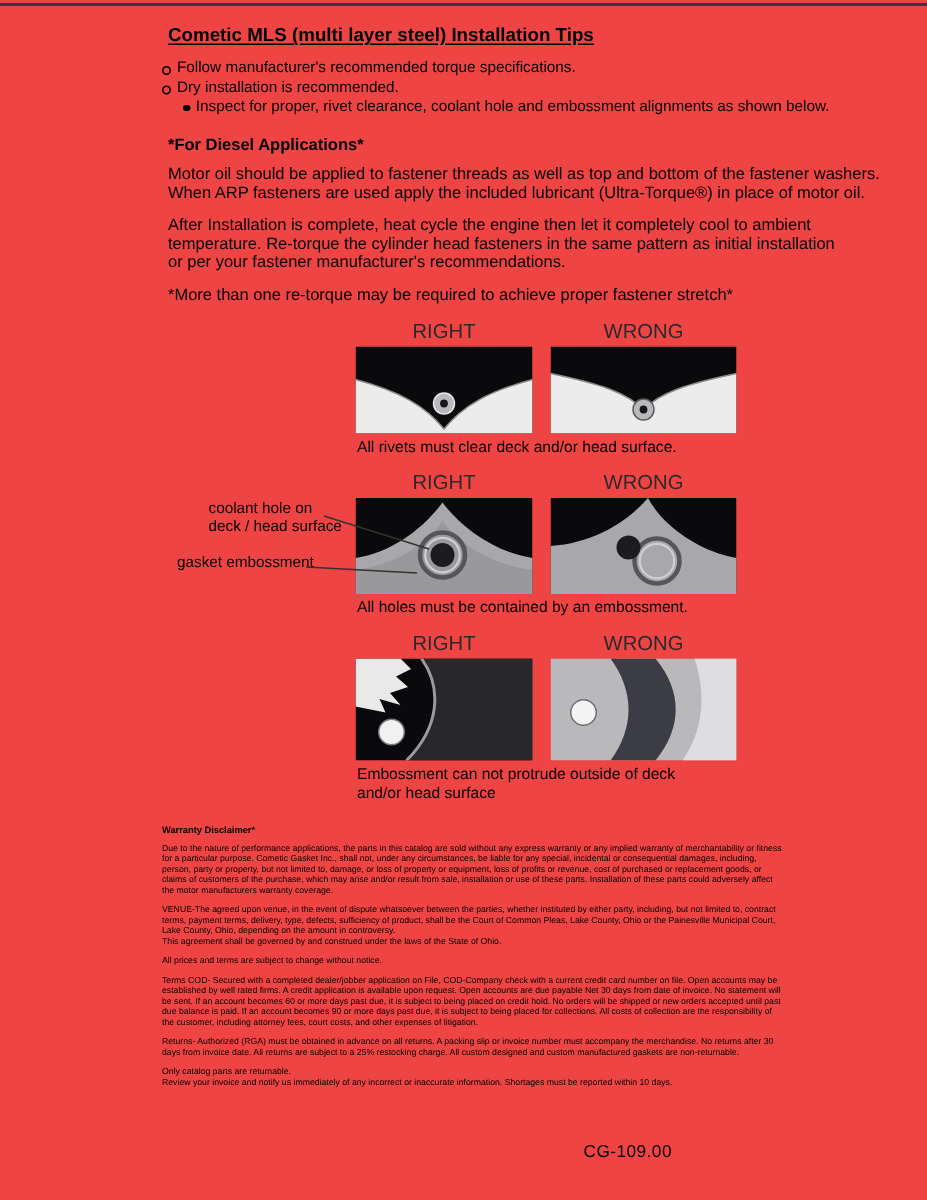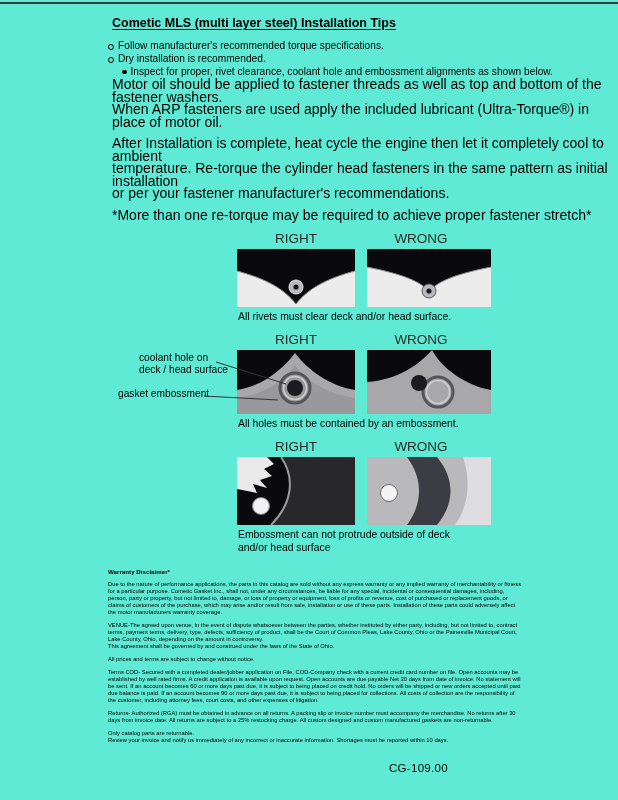--- a/index.html
+++ b/index.html
@@ -1,43 +1,43 @@
 <!DOCTYPE html>
 <html><head>
 <meta charset="utf-8">
 <style>
   html,body{margin:0;padding:0;background:#ffffff;}
   .page{
     position:relative;
     width:618px;height:800px;
-    background:#5eead4;
+    background:#ef4444;
     font-family:"Liberation Sans", sans-serif;
     color:#000;
     overflow:hidden;
   }
   .top-rule{position:absolute;top:2px;left:0;width:100%;height:1.5px;background:#3a3a3a;}
   .content{padding:16px 14px 0 108px;}
 
   .doc-title{
     font-size:12.5px;font-weight:bold;margin:0 0 10px 4px;
     text-decoration:underline;text-underline-offset:2px;
   }
 
   ul{list-style:none;margin:0;padding:0;}
   .bullets li{display:flex;font-size:10.2px;line-height:12.8px;}
   .b-marker{flex:none;width:4px;height:4px;border:1px solid #000;border-radius:50%;margin:4.2px 4px 0 0;}
   .s-marker{flex:none;width:4.5px;height:4.5px;background:#000;border-radius:50%;margin:4px 4px 0 0;}
   .sub-bullets{margin-left:14px;}
 
   .diesel-heading{font-size:11px;font-weight:bold;margin:13px 0 7px 4px;}
-  .body-text{font-size:14px;line-height:12.5px;margin:0 0 9px 4px;white-space:pre-line;width:505px;}
+  .body-text{font-size:11px;line-height:12.5px;margin:0 0 9px 4px;white-space:pre-line;width:505px;}
   .note-text{margin-bottom:10px;}
 
   .diagrams{margin-left:129px;width:254px;}
-  .labels{display:flex;gap:4px;margin-bottom:3px;}
+  .labels{display:flex;gap:4px;margin-bottom:3px;justify-content:space-between;}
   .lbl{font-size:13.5px;line-height:15px;color:#2a2a2a;text-align:center;}
   .lbl-right{width:118px;}
   .lbl-wrong{width:124px;}
   .imgs{display:flex;gap:12px;justify-content:flex-end;}
   .imgs figure{margin:0;}
   .img-right{width:118px;}
   .img-wrong{width:124px;}
   .imgs svg{display:block;width:100%;height:auto;}
   .caption{font-size:10.4px;line-height:13px;margin:3px 0 9px 1px;white-space:pre-line;}
 
@@ -73,20 +73,21 @@
         <span>Dry installation is recommended.</span>
       </li>
     </ul>
     <ul class="bullets sub-bullets">
       <li>
         <span class="s-marker"></span>
         <span>Inspect for proper, rivet clearance, coolant hole and embossment alignments as shown below.</span>
       </li>
     </ul>
 
+    <h2 class="diesel-heading">*For Diesel Applications*</h2>
     <p class="body-text">Motor oil should be applied to fastener threads as well as top and bottom of the fastener washers.
 When ARP fasteners are used apply the included lubricant (Ultra-Torque®) in place of motor oil.</p>
     <p class="body-text">After Installation is complete, heat cycle the engine then let it completely cool to ambient
 temperature. Re-torque the cylinder head fasteners in the same pattern as initial installation
 or per your fastener manufacturer's recommendations.</p>
     <p class="body-text note-text">*More than one re-torque may be required to achieve proper fastener stretch*</p>
 
     <div class="diagrams">
 
       <div class="dia-row">

